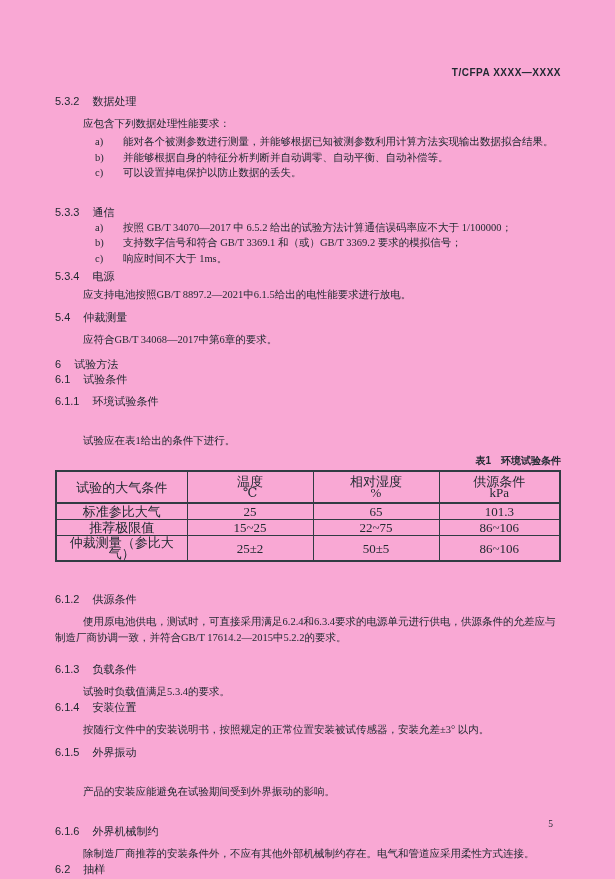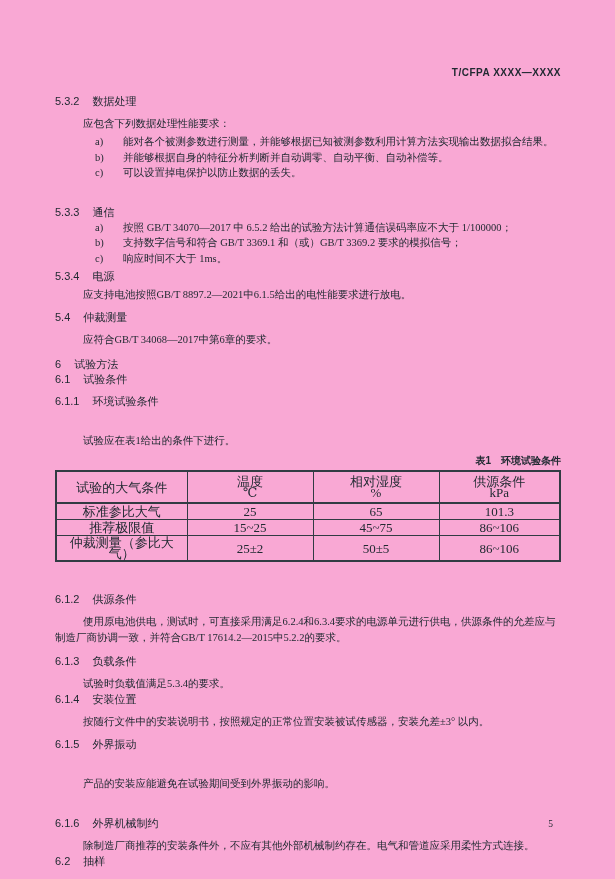--- a/index.html
+++ b/index.html
@@ -33,21 +33,21 @@
   }
   table.envtbl td{
     border:1px solid #323b43;text-align:center;vertical-align:middle;
     padding:1px 2px;line-height:11px;
   }
   table.envtbl thead td{border-bottom:2px solid #323b43;height:28px;}
   table.envtbl tbody td{height:13px;}
   .pagenum{position:absolute;top:818px;right:62px;font-size:9.5px;line-height:12px;}
   .mt0{margin-top:0;}  .mt2{margin-top:2px;} .mt3{margin-top:3px;}
   .mt4{margin-top:0;} .mt5{margin-top:5px;} .mt6{margin-top:24px;}
-  .mt7{margin-top:7px;} .mt8{margin-top:8px;} .mt9{margin-top:9px;}
+  .mt7{margin-top:7px;} .mt8{margin-top:16px;} .mt9{margin-top:9px;}
   .mt12{} .mt13{margin-top:30px;} .mt15{margin-top:15px;}
 </style>
 </head>
 <body>
 
 <div class="page">
 
   <div class="doc-header">T/CFPA XXXX—XXXX</div>
 
   <h3 class="h3 mt15"><span class="hnum">5.3.2</span><span>数据处理</span></h3>
@@ -126,21 +126,21 @@
     <tbody>
       <tr>
         <td>标准参比大气</td>
         <td>25</td>
         <td>65</td>
         <td>101.3</td>
       </tr>
       <tr>
         <td>推荐极限值</td>
         <td>15~25</td>
-        <td>45~75</td>
+        <td>22~75</td>
         <td>86~106</td>
       </tr>
       <tr>
         <td>仲裁测量（参比大气）</td>
         <td>25±2</td>
         <td>50±5</td>
         <td>86~106</td>
       </tr>
     </tbody>
   </table>

